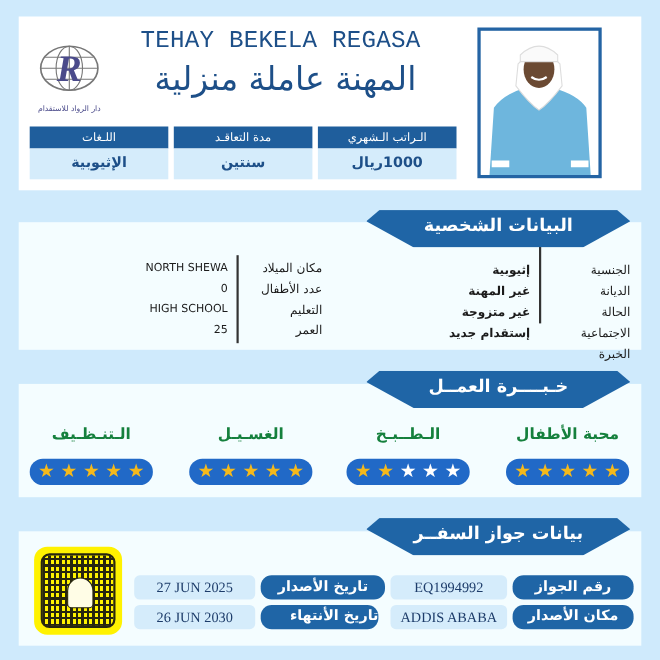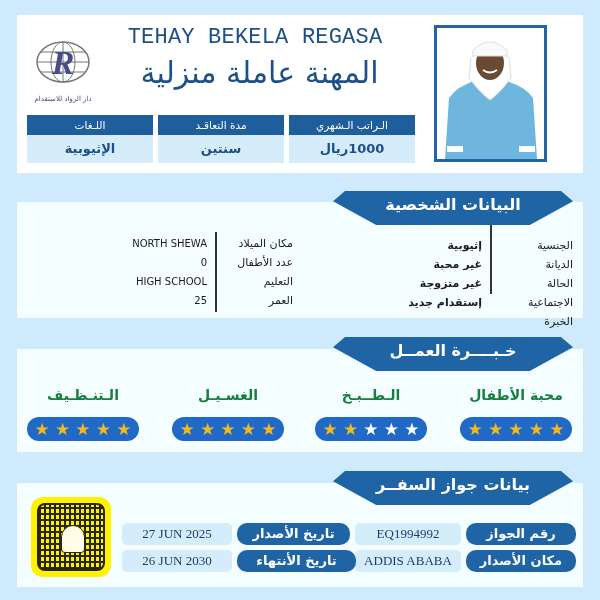--- a/index.html
+++ b/index.html
@@ -95,21 +95,21 @@
   <div class="divider" style="left:473px; top:-8px; height:100px;"></div>
 
   <div class="p-col" style="left:488px; top:34px; width:68px; text-align:right;">
     <div>الجنسية</div>
     <div>الديانة</div>
     <div>الحالة الاجتماعية</div>
     <div>الخبرة</div>
   </div>
   <div class="p-col" style="left:325px; top:34px; width:140px; text-align:right; font-weight:bold;">
     <div>إثيوبية</div>
-    <div>غير محبة</div>
+    <div>غير المهنة</div>
     <div>غير متزوجة</div>
     <div>إستقدام جديد</div>
   </div>
   <div class="p-col" style="left:206px; top:32px; width:70px; text-align:right;">
     <div>مكان الميلاد</div>
     <div>عدد الأطفال</div>
     <div>التعليم</div>
     <div>العمر</div>
   </div>
   <div class="p-col" style="left:60px; top:32px; width:130px; text-align:right; direction:ltr; font-weight:normal; font-family:'DejaVu Sans', sans-serif; font-size:10px;">
@@ -178,19 +178,19 @@
     </div>
   </div>
 
   <div class="pcell lab" style="left:449px; top:40px; width:110px;">رقم الجواز</div>
   <div class="pcell val" style="left:338px; top:40px; width:106px;">EQ1994992</div>
   <div class="pcell lab" style="left:220px; top:40px; width:113px;">تاريخ الأصدار</div>
   <div class="pcell val" style="left:105px; top:40px; width:110px;">27 JUN 2025</div>
 
   <div class="pcell lab" style="left:449px; top:67px; width:110px;">مكان الأصدار</div>
   <div class="pcell val" style="left:338px; top:67px; width:106px;">ADDIS ABABA</div>
-  <div class="pcell lab" style="left:220px; top:67px; width:119px;">تاريخ الأنتهاء</div>
+  <div class="pcell lab" style="left:220px; top:67px; width:107px;text-align:right;">تاريخ الأنتهاء</div>
   <div class="pcell val" style="left:105px; top:67px; width:110px;">26 JUN 2030</div>
 </div>
 <div class="ribbon" style="left:333px; top:471px; width:240px;">
   <div class="body"></div>
   <div class="text">بيانات جواز السفــر</div>
 </div>
 
 </body></html>

